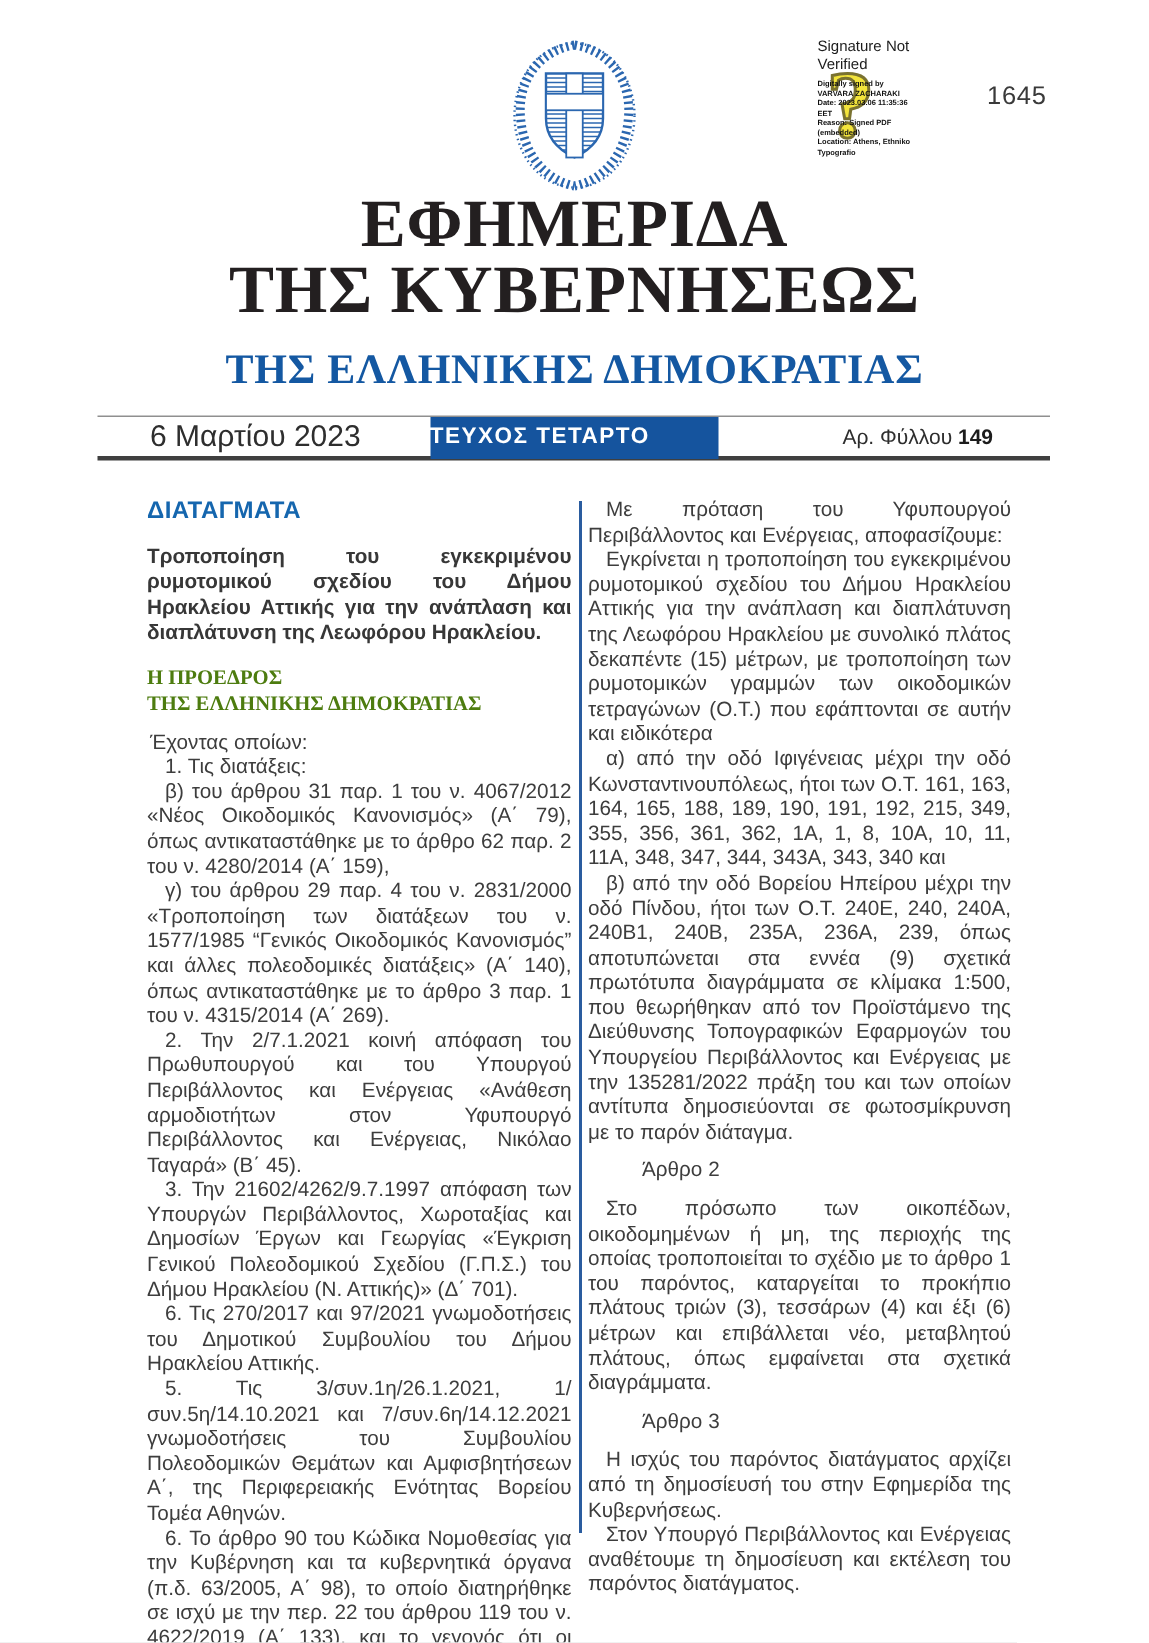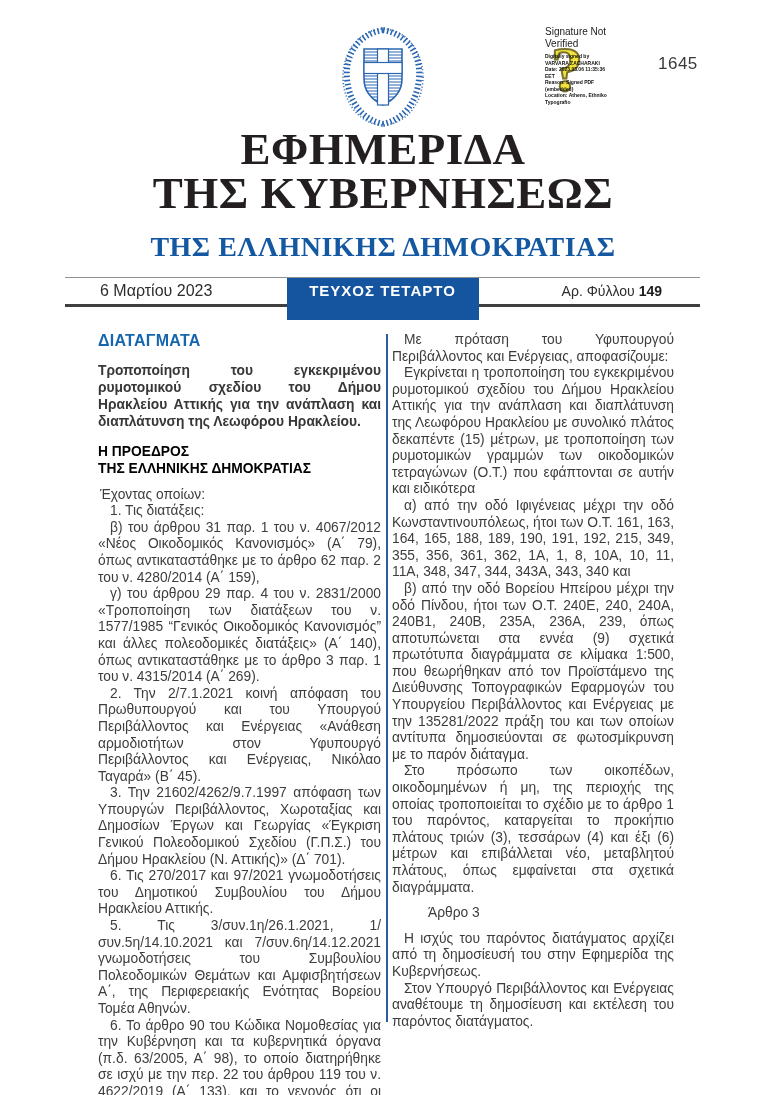--- a/index.html
+++ b/index.html
@@ -40,46 +40,46 @@
   }
 
   
   .issue-bar {
     position:absolute; left:65px; top:277px; width:635px; height:26px;
     border-top:1px solid #8f8f8f; border-bottom:3px solid #3f3f3f;
     box-sizing:content-box;
   }
   .issue-date {
     position:absolute; left:35px; top:0; height:26px; line-height:26px;
-    font-size:16px; color:#2e2e2e;
+    font-size:20px; color:#2e2e2e;
   }
   .issue-volume-box {
     position:absolute; left:50%; top:0; transform:translateX(-50%);
-    width:192px; height:42px; background:#15549e;
+    width:192px; height:28px; background:#15549e;
     color:#ffffff; font-weight:bold; font-size:15px; letter-spacing:1px;
-    text-align:center; line-height:26px;
+    line-height:26px;
   }
   .issue-number-wrap {
     position:absolute; right:38px; top:0; height:26px; line-height:26px;
     font-size:14px; color:#2e2e2e;
   }
   .issue-number-wrap b { font-weight:bold; color:#1c1c1c; }
 
   
   .columns { position:absolute; left:98px; top:332px; width:577px; display:flex; }
   .col { width:283px; }
   .col-right { width:282px; }
   .col-divider { width:2px; height:688px; background:#2a5c9f; margin:2px 4px 0 5px; flex:none; }
 
   .blk { margin:0; color:#3d3d3d; font-size:13.8px; line-height:16.6px; }
   .para { text-align:justify; text-indent:12px; }
   .para-lead { text-align:justify; text-indent:2px; margin-top:10px; }
   .section-heading { font-size:16px; font-weight:bold; color:#1566ae; margin:0 0 12px; letter-spacing:0.3px; line-height:1.1; }
   .decree-title { font-weight:bold; color:#373737; text-align:justify; line-height:17px; margin:0 0 13px; }
-  .authority-line { font-weight:bold; color:#000000; line-height:17px; }
+  .authority-line { font-weight:bold; color:#4d7c0f; line-height:17px;font-family:Liberation Serif, serif; }
   .article-heading { margin:9px 0; padding-left:36px; }
 </style>
 </head>
 <body>
 
 <div class="page">
 
   <svg class="coat-of-arms" viewBox="0 0 92 102" xmlns="http://www.w3.org/2000/svg">
     <defs>
       <clipPath id="shieldClip">
@@ -161,20 +161,21 @@
         <p class="blk para">6. Τις 270/2017 και 97/2021 γνωμοδοτήσεις του Δημοτικού Συμβουλίου του Δήμου Ηρακλείου Αττικής.</p>
         <p class="blk para">5. Τις 3/συν.1η/26.1.2021, 1/συν.5η/14.10.2021 και 7/συν.6η/14.12.2021 γνωμοδοτήσεις του Συμβουλίου Πολεοδομικών Θεμάτων και Αμφισβητήσεων Α΄, της Περιφερειακής Ενότητας Βορείου Τομέα Αθηνών.</p>
         <p class="blk para">6. Το άρθρο 90 του Κώδικα Νομοθεσίας για την Κυβέρνηση και τα κυβερνητικά όργανα (π.δ. 63/2005, Α΄ 98), το οποίο διατηρήθηκε σε ισχύ με την περ. 22 του άρθρου 119 του ν. 4622/2019 (Α΄ 133), και το γεγονός ότι οι διατάξεις του παρόντος προκαλούν δαπάνη για την αποζημίωση των θιγόμενων ιδιοκτησιών, οι υπόχρεοι για την καταβολή της οποίας και οι δικαιούχοι αυτής θα προσδιορισθούν με τη σύνταξη και κύρωση πράξης αναλογισμού σύμφωνα με τα άρθρα 276 και επόμενα του Κώδικα Βασικής Πολεοδομικής Νομοθεσίας.</p>
       </section>
     <div class="col-divider"></div>
     <section class="col col-right" id="col-right">
         <p class="blk para">Με πρόταση του Υφυπουργού Περιβάλλοντος και Ενέργειας, αποφασίζουμε:</p>
         <p class="blk para">Εγκρίνεται η τροποποίηση του εγκεκριμένου ρυμοτομικού σχεδίου του Δήμου Ηρακλείου Αττικής για την ανάπλαση και διαπλάτυνση της Λεωφόρου Ηρακλείου με συνολικό πλάτος δεκαπέντε (15) μέτρων, με τροποποίηση των ρυμοτομικών γραμμών των οικοδομικών τετραγώνων (Ο.Τ.) που εφάπτονται σε αυτήν και ειδικότερα</p>
         <p class="blk para">α) από την οδό Ιφιγένειας μέχρι την οδό Κωνσταντινουπόλεως, ήτοι των Ο.Τ. 161, 163, 164, 165, 188, 189, 190, 191, 192, 215, 349, 355, 356, 361, 362, 1Α, 1, 8, 10Α, 10, 11, 11Α, 348, 347, 344, 343Α, 343, 340 και</p>
         <p class="blk para">β) από την οδό Βορείου Ηπείρου μέχρι την οδό Πίνδου, ήτοι των Ο.Τ. 240Ε, 240, 240Α, 240Β1, 240Β, 235Α, 236Α, 239, όπως αποτυπώνεται στα εννέα (9) σχετικά πρωτότυπα διαγράμματα σε κλίμακα 1:500, που θεωρήθηκαν από τον Προϊστάμενο της Διεύθυνσης Τοπογραφικών Εφαρμογών του Υπουργείου Περιβάλλοντος και Ενέργειας με την 135281/2022 πράξη του και των οποίων αντίτυπα δημοσιεύονται σε φωτοσμίκρυνση με το παρόν διάταγμα.</p>
+        <p class="blk article-heading">Άρθρο 2</p>
         <p class="blk para">Στο πρόσωπο των οικοπέδων, οικοδομημένων ή μη, της περιοχής της οποίας τροποποιείται το σχέδιο με το άρθρο 1 του παρόντος, καταργείται το προκήπιο πλάτους τριών (3), τεσσάρων (4) και έξι (6) μέτρων και επιβάλλεται νέο, μεταβλητού πλάτους, όπως εμφαίνεται στα σχετικά διαγράμματα.</p>
         <p class="blk article-heading">Άρθρο 3</p>
         <p class="blk para">Η ισχύς του παρόντος διατάγματος αρχίζει από τη δημοσίευσή του στην Εφημερίδα της Κυβερνήσεως.</p>
         <p class="blk para">Στον Υπουργό Περιβάλλοντος και Ενέργειας αναθέτουμε τη δημοσίευση και εκτέλεση του παρόντος διατάγματος.</p>
       </section>
   </div>
 
 </div>
 
 </body></html>

